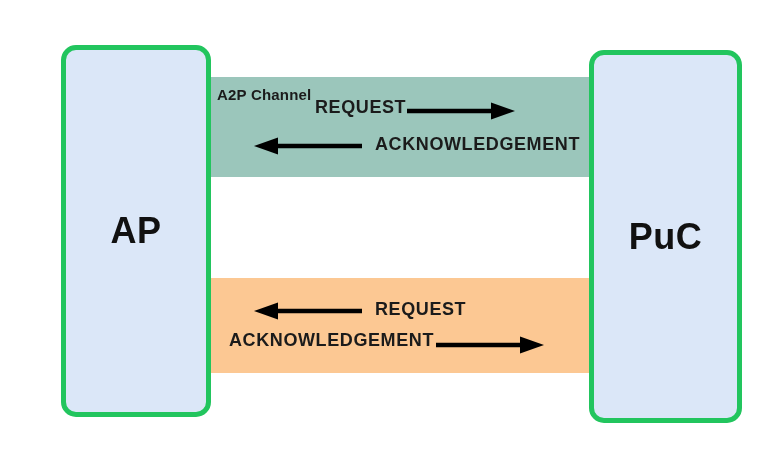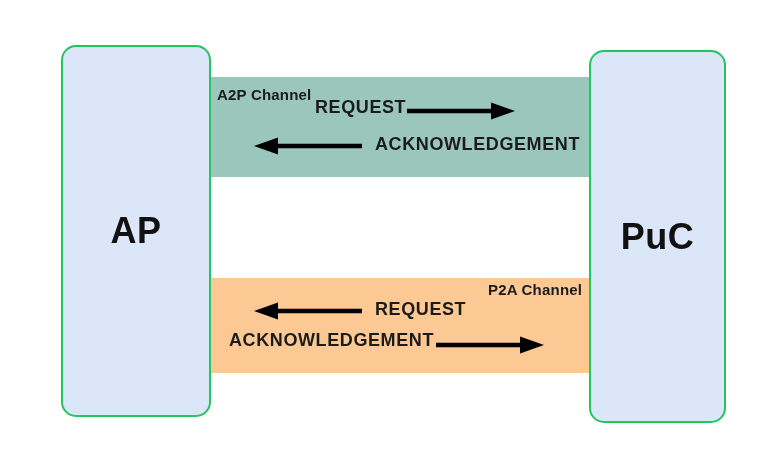--- a/index.html
+++ b/index.html
@@ -32,36 +32,36 @@
     top: 278px;
     height: 95px;
     background: #fcc893;
   }
   
   .node {
     position: absolute;
     z-index: 3;
     box-sizing: border-box;
     background: #dbe7f8;
-    border: 2px solid #22c55e;
+    border: 5px solid #22c55e;
     border-radius: 15px;
     display: flex;
     align-items: center;
     justify-content: center;
   }
   .node-ap {
     left: 61px;
     top: 45px;
     width: 150px;
     height: 372px;
   }
   .node-puc {
     left: 589px;
     top: 50px;
-    width: 137px;
+    width: 153px;
     height: 373px;
   }
   .node-label {
     font-size: 36px;
     font-weight: bold;
     color: #111111;
     letter-spacing: 0.5px;
   }
   
   .txt {
@@ -110,21 +110,20 @@
     <line x1="0" y1="12" x2="86" y2="12" stroke="#000000" stroke-width="4.5"></line>
     <polygon points="84,3.5 108,12 84,20.5" fill="#000000"></polygon>
   </svg>
   <svg class="arrow arrow-a2p-ack" viewBox="0 0 108 24">
     <line x1="22" y1="12" x2="108" y2="12" stroke="#000000" stroke-width="4.5"></line>
     <polygon points="24,3.5 0,12 24,20.5" fill="#000000"></polygon>
   </svg>
   <div class="txt msg-label a2p-ack">ACKNOWLEDGEMENT</div>
 
   <div class="band band-p2a"></div>
-  <div class="txt channel-label p2a-name">P2A Channel</div>
   <svg class="arrow arrow-p2a-req" viewBox="0 0 108 24">
     <line x1="22" y1="12" x2="108" y2="12" stroke="#000000" stroke-width="4.5"></line>
     <polygon points="24,3.5 0,12 24,20.5" fill="#000000"></polygon>
   </svg>
   <div class="txt msg-label p2a-req">REQUEST</div>
   <div class="txt msg-label p2a-ack">ACKNOWLEDGEMENT</div>
   <svg class="arrow arrow-p2a-ack" viewBox="0 0 108 24">
     <line x1="0" y1="12" x2="86" y2="12" stroke="#000000" stroke-width="4.5"></line>
     <polygon points="84,3.5 108,12 84,20.5" fill="#000000"></polygon>
   </svg>

